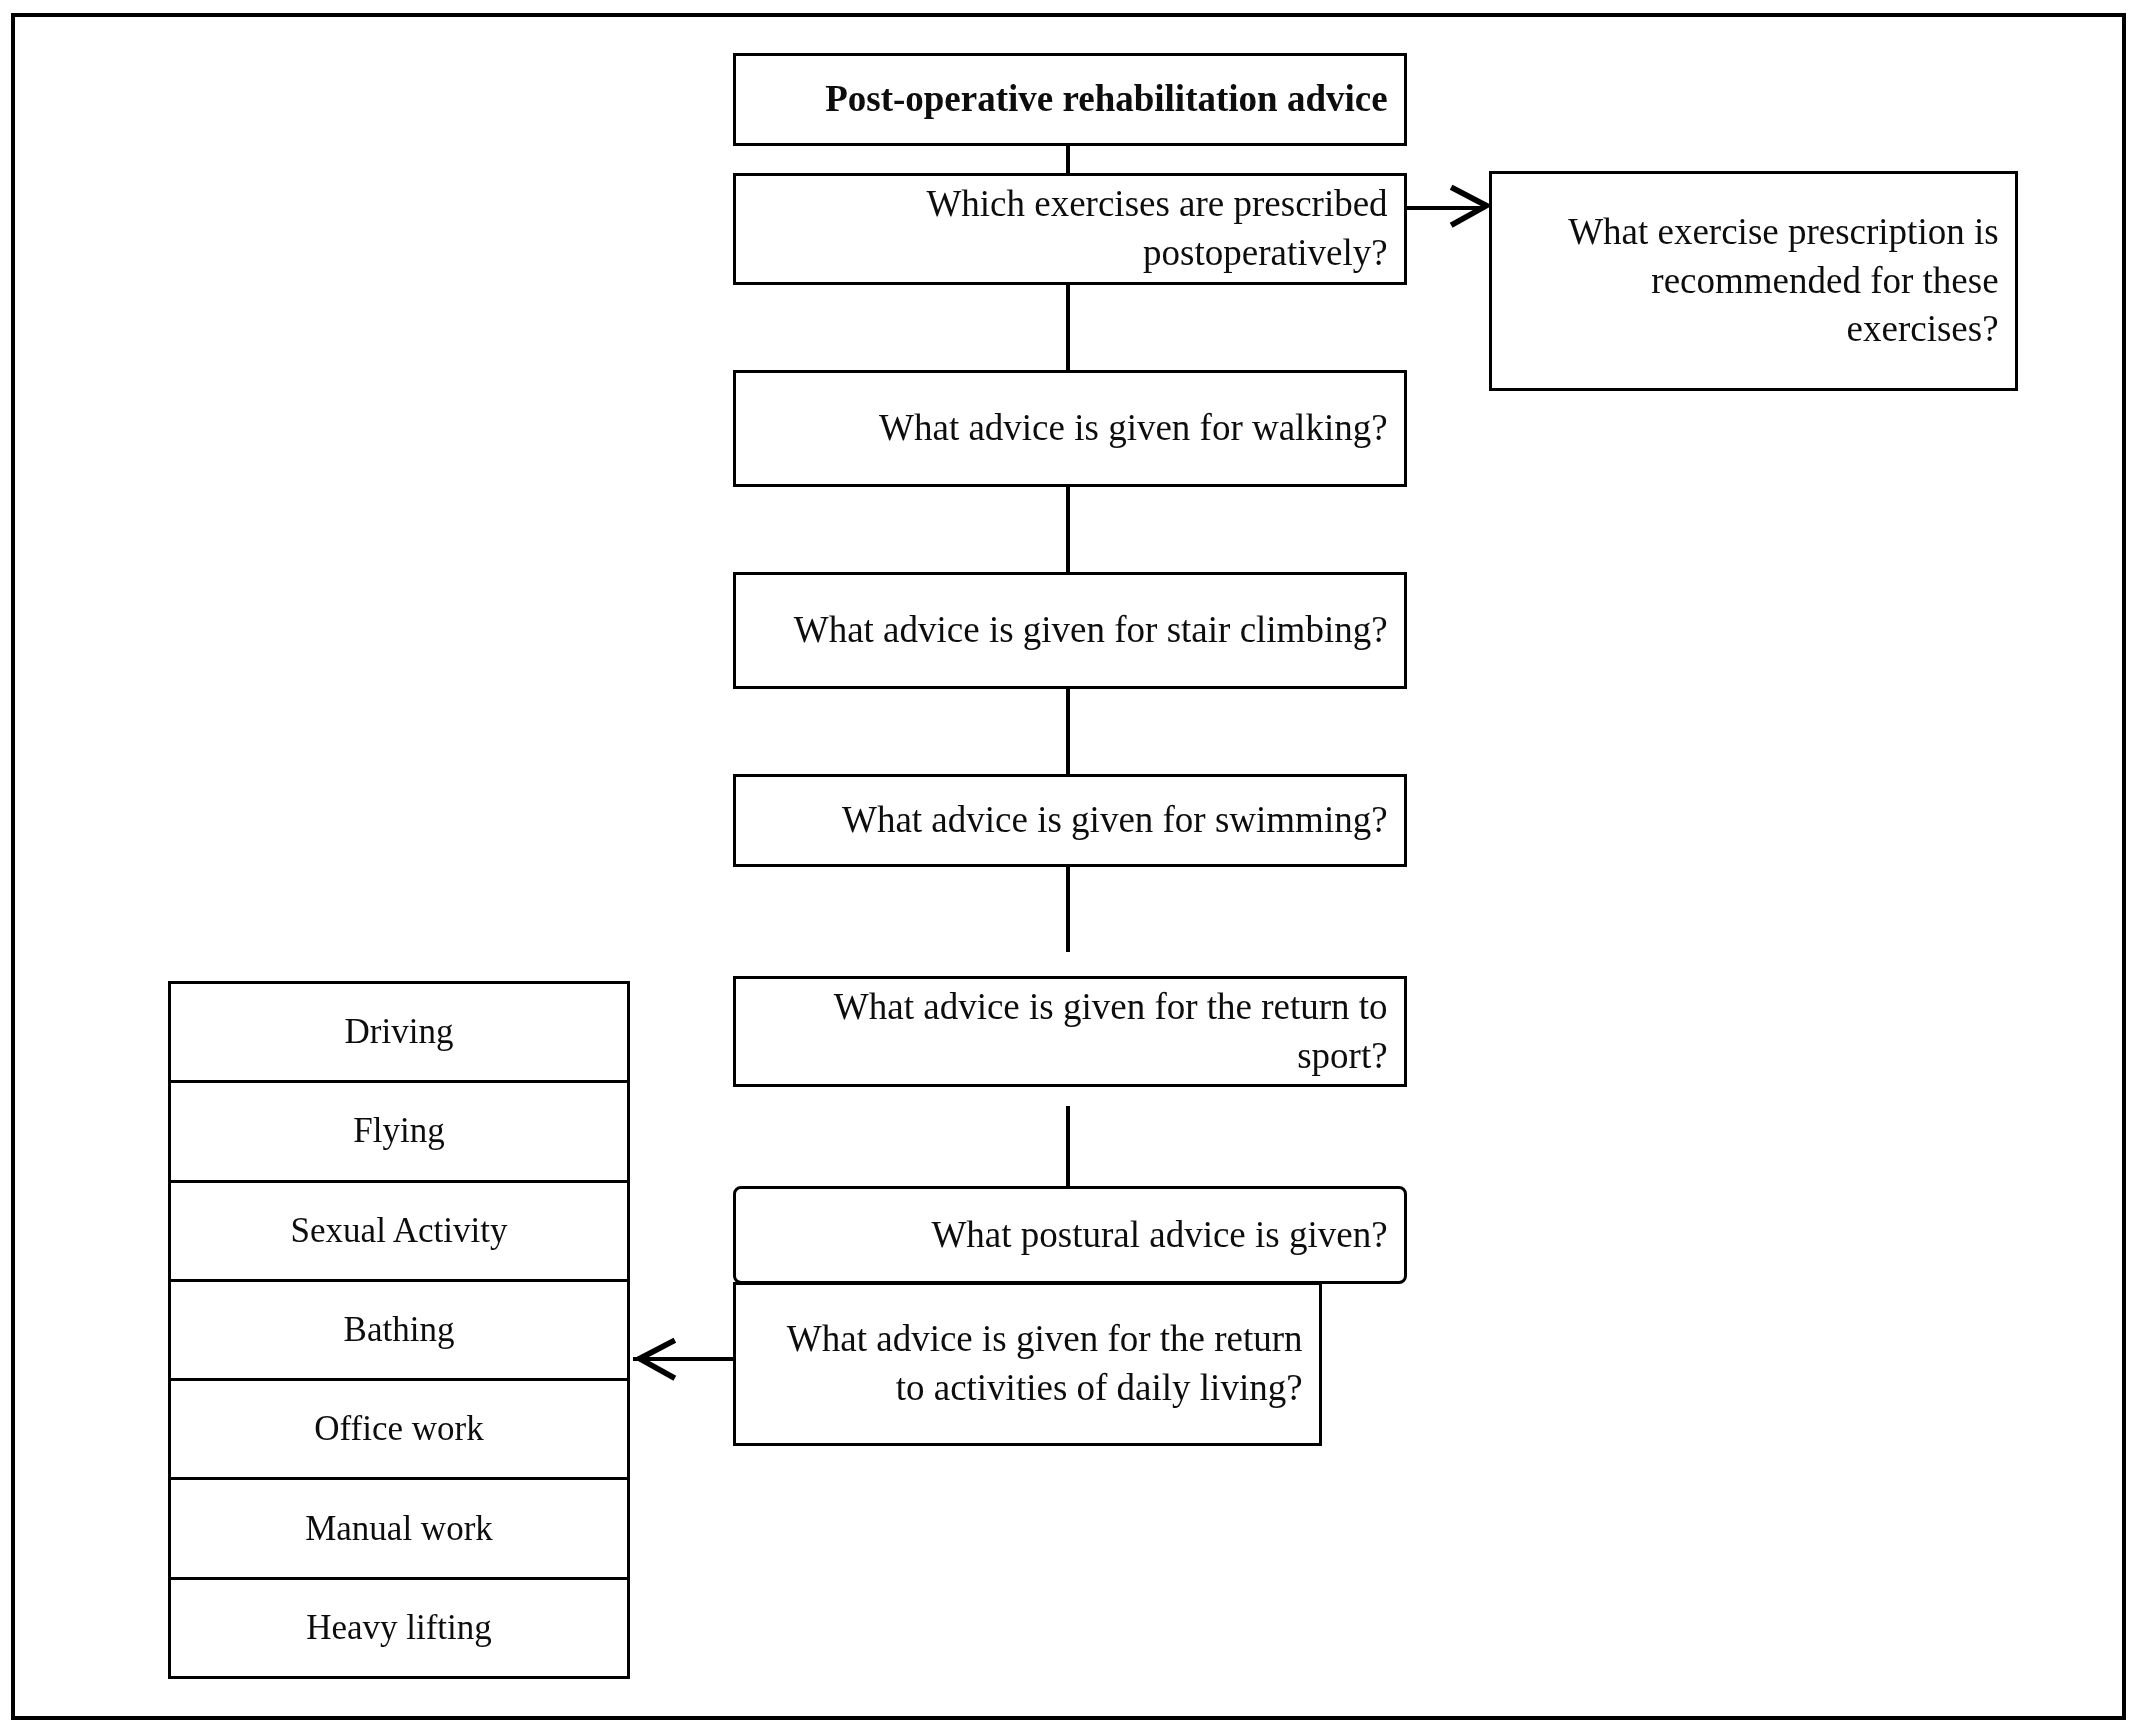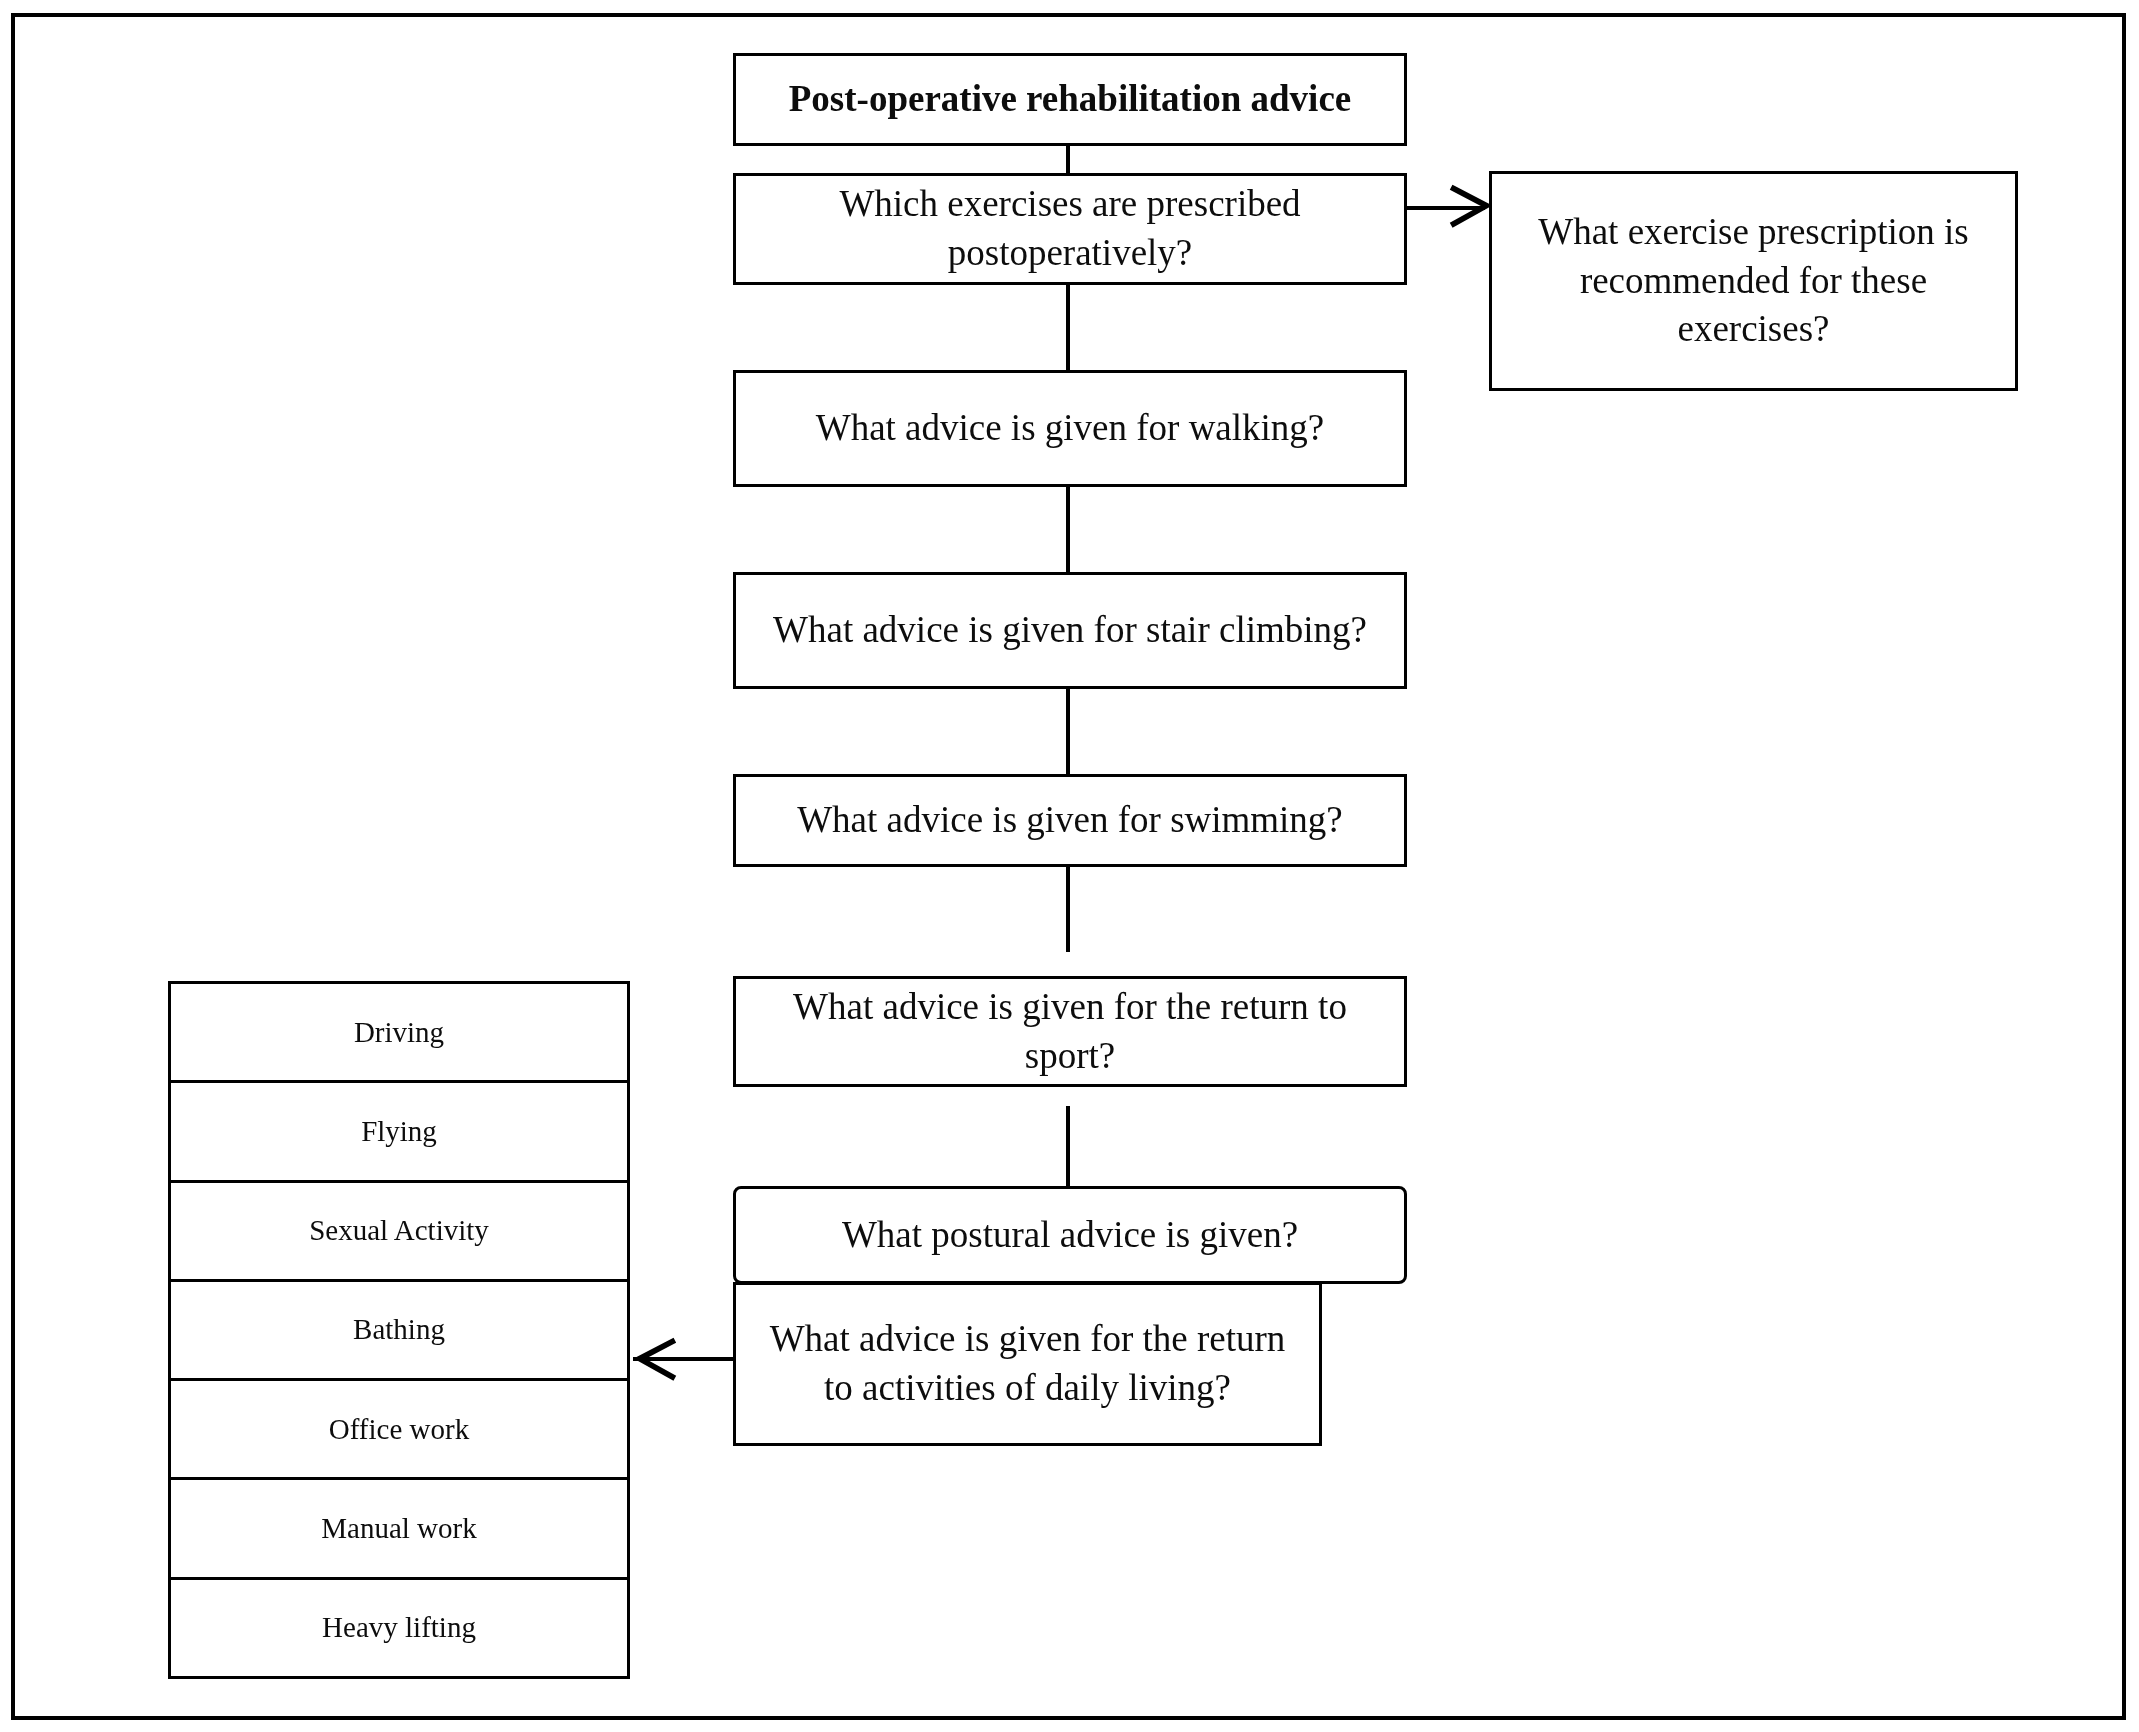--- a/index.html
+++ b/index.html
@@ -26,21 +26,21 @@
     box-sizing: border-box;
   }
   .node {
     position: absolute;
     box-sizing: border-box;
     border: 3.8px solid #000000;
     background: #ffffff;
     display: flex;
     align-items: center;
     justify-content: center;
-    text-align: center;
+    text-align: right;
     color: #0d0d0d;
     font-size: 37px;
     line-height: 1.32;
     padding: 5px 16.4px;
   }
   .node.title {
     font-weight: bold;
   }
   .node .node-text {
     display: block;
@@ -60,21 +60,21 @@
     flex-direction: column;
   }
   #activity-list .list-cell {
     flex: 1 1 0;
     box-sizing: border-box;
     border-bottom: 3.8px solid #000000;
     display: flex;
     align-items: center;
     justify-content: center;
     text-align: center;
-    font-size: 29px;
+    font-size: 35px;
     color: #0d0d0d;
   }
   #activity-list .list-cell:last-child {
     border-bottom: none;
     border-radius: 12px;
   }
   
   .conn-v {
     position: absolute;
     width: 3.8px;

